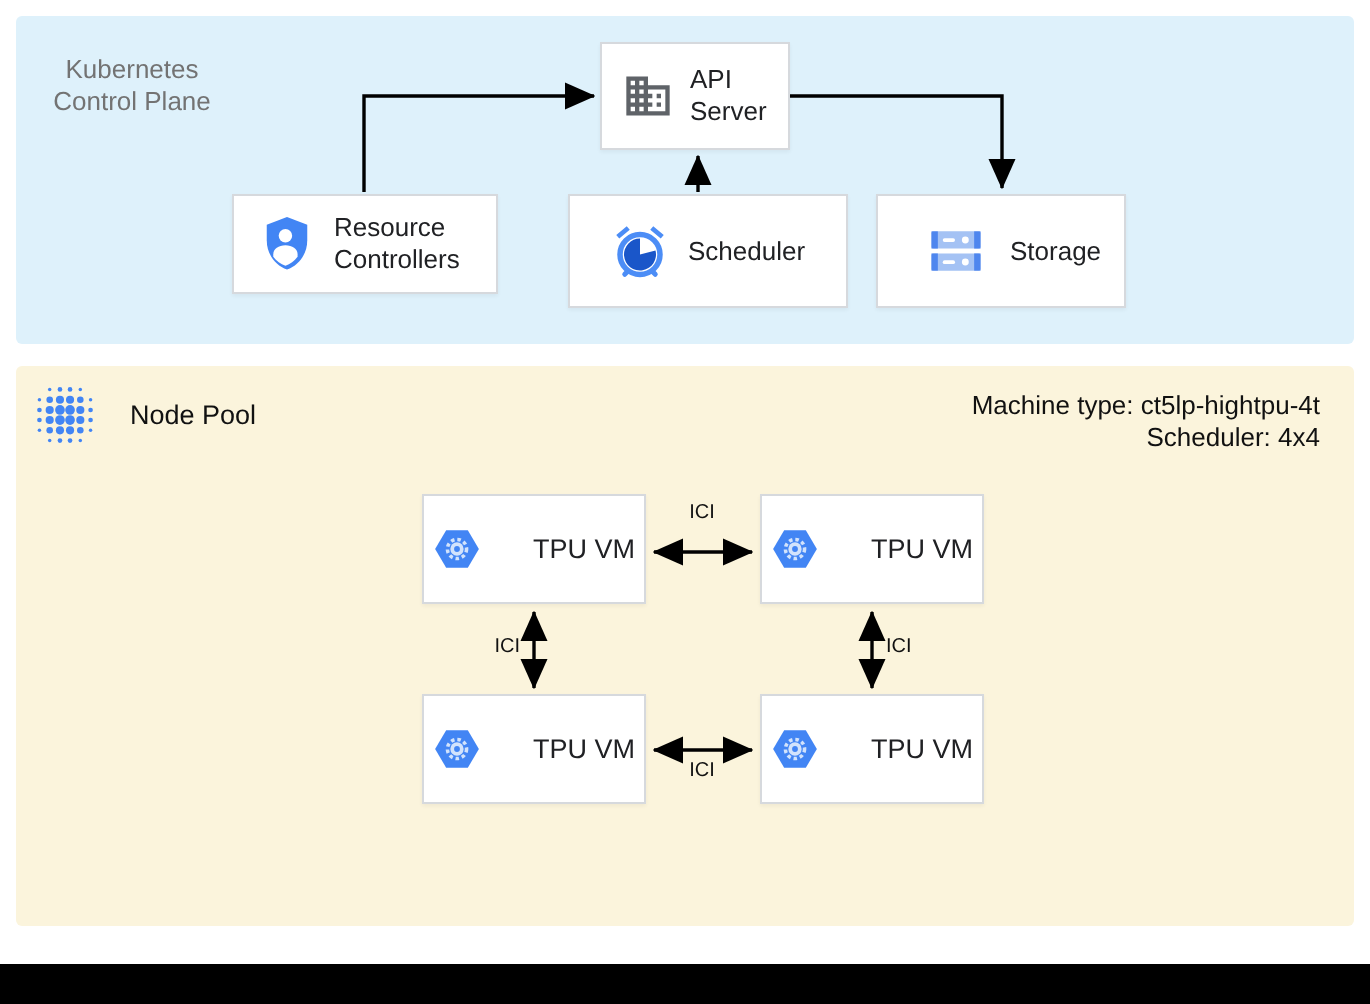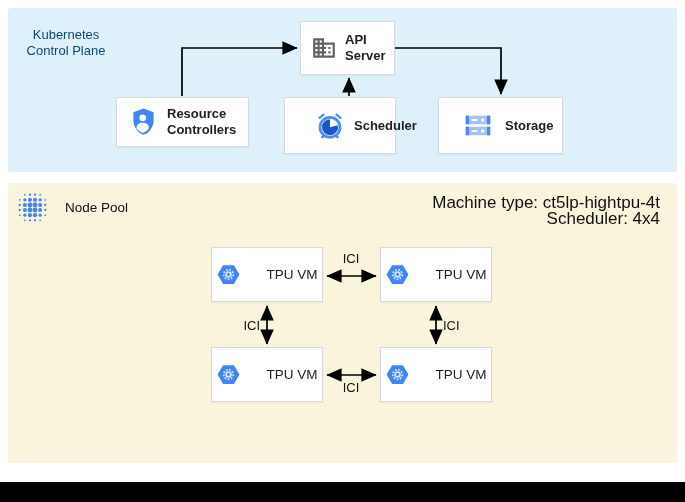--- a/index.html
+++ b/index.html
@@ -5,52 +5,52 @@
   * { margin:0; padding:0; box-sizing:border-box; }
   html,body { background:#fff; }
   body { font-family:"Liberation Sans", sans-serif; color:#202124; }
   #canvas { position:relative; width:685px; height:502px; background:#fff; overflow:hidden; }
 
   .panel { position:absolute; border-radius:3px; }
   #control-plane-panel { left:8px; top:8px; width:669px; height:164px; background:var(--cp-bg,#DEF1FB); }
   #node-pool-panel { left:8px; top:183px; width:669px; height:280px; background:var(--np-bg,#FBF4DC); }
   #bottom-bar { position:absolute; left:0; top:482px; width:685px; height:20px; background:#000; }
 
-  .panel-title { position:absolute; font-size:13px; line-height:15.5px; color:#0c4a6e; }
+  .panel-title { position:absolute; font-size:13px; line-height:15.5px; color:#737373; }
   #cp-title { left:14px; top:27px; width:104px; text-align:center; }
 
   .node-box { position:absolute; display:flex; align-items:center; background:#fff;
-              border:1px solid #d6d9dd; box-shadow:0 1px 2px rgba(0,0,0,.05);font-weight:bold; }
+              border:1px solid #d6d9dd; box-shadow:0 1px 2px rgba(0,0,0,.05); }
   .node-box .label { font-size:13px; line-height:16px; color:#202124; }
 
   #box-api-server { left:300px; top:21px; width:95px; height:54px; padding-left:10px; gap:8px; }
   #box-api-server .label { width:48px; }
   #box-resource-controllers { left:116px; top:97px; width:133px; height:50px; padding-left:13px; gap:10px; }
   #box-resource-controllers .label { width:80px; }
-  #box-scheduler { left:284px; top:97px; width:112px; height:57px; padding-left:30px; gap:9px;align-items:center; }
+  #box-scheduler { left:284px; top:97px; width:140px; height:57px; padding-left:20px; gap:9px;align-items:center; }
   #box-storage { left:438px; top:97px; width:125px; height:57px; padding-left:24px; gap:12px; }
 
   .tpu-box { position:absolute; width:112px; height:55px; display:flex; align-items:center;
              justify-content:center; gap:25px; background:#fff; border:1px solid #d6d9dd;
              box-shadow:0 1px 2px rgba(0,0,0,.05); }
   .tpu-box .label { font-size:13.5px; color:#202124; }
   #tpu-tl { left:211px; top:247px; }
   #tpu-tr { left:380px; top:247px; }
   #tpu-bl { left:211px; top:347px; }
   #tpu-br { left:380px; top:347px; }
 
-  .ici-label { position:absolute; font-size:13px; color:#111; }
+  .ici-label { position:absolute; font-size:10px; color:#111; }
   #ici-top    { left:336px; top:251px; width:30px; text-align:center; }
   #ici-bottom { left:336px; top:380px; width:30px; text-align:center; }
   #ici-left   { left:234px; top:318px; width:26px; text-align:right; }
   #ici-right  { left:443px; top:318px; width:26px; text-align:left; }
 
   #np-header { position:absolute; left:17px; top:192px; display:flex; align-items:center; gap:17px; }
   #np-title { font-size:13.5px; color:#111; }
-  #np-machine { position:absolute; right:25px; top:195px; text-align:right; font-size:17px; line-height:16px; color:#111; }
+  #np-machine { position:absolute; right:25px; top:195px; text-align:right; font-size:13px; line-height:16px; color:#111; }
 
   #arrows { position:absolute; left:0; top:0; pointer-events:none; }
   .icon { flex:0 0 auto; display:block; }
 </style>
 </head>
 <body>
 
 <div id="canvas">
 
   <div id="control-plane-panel" class="panel"></div>

